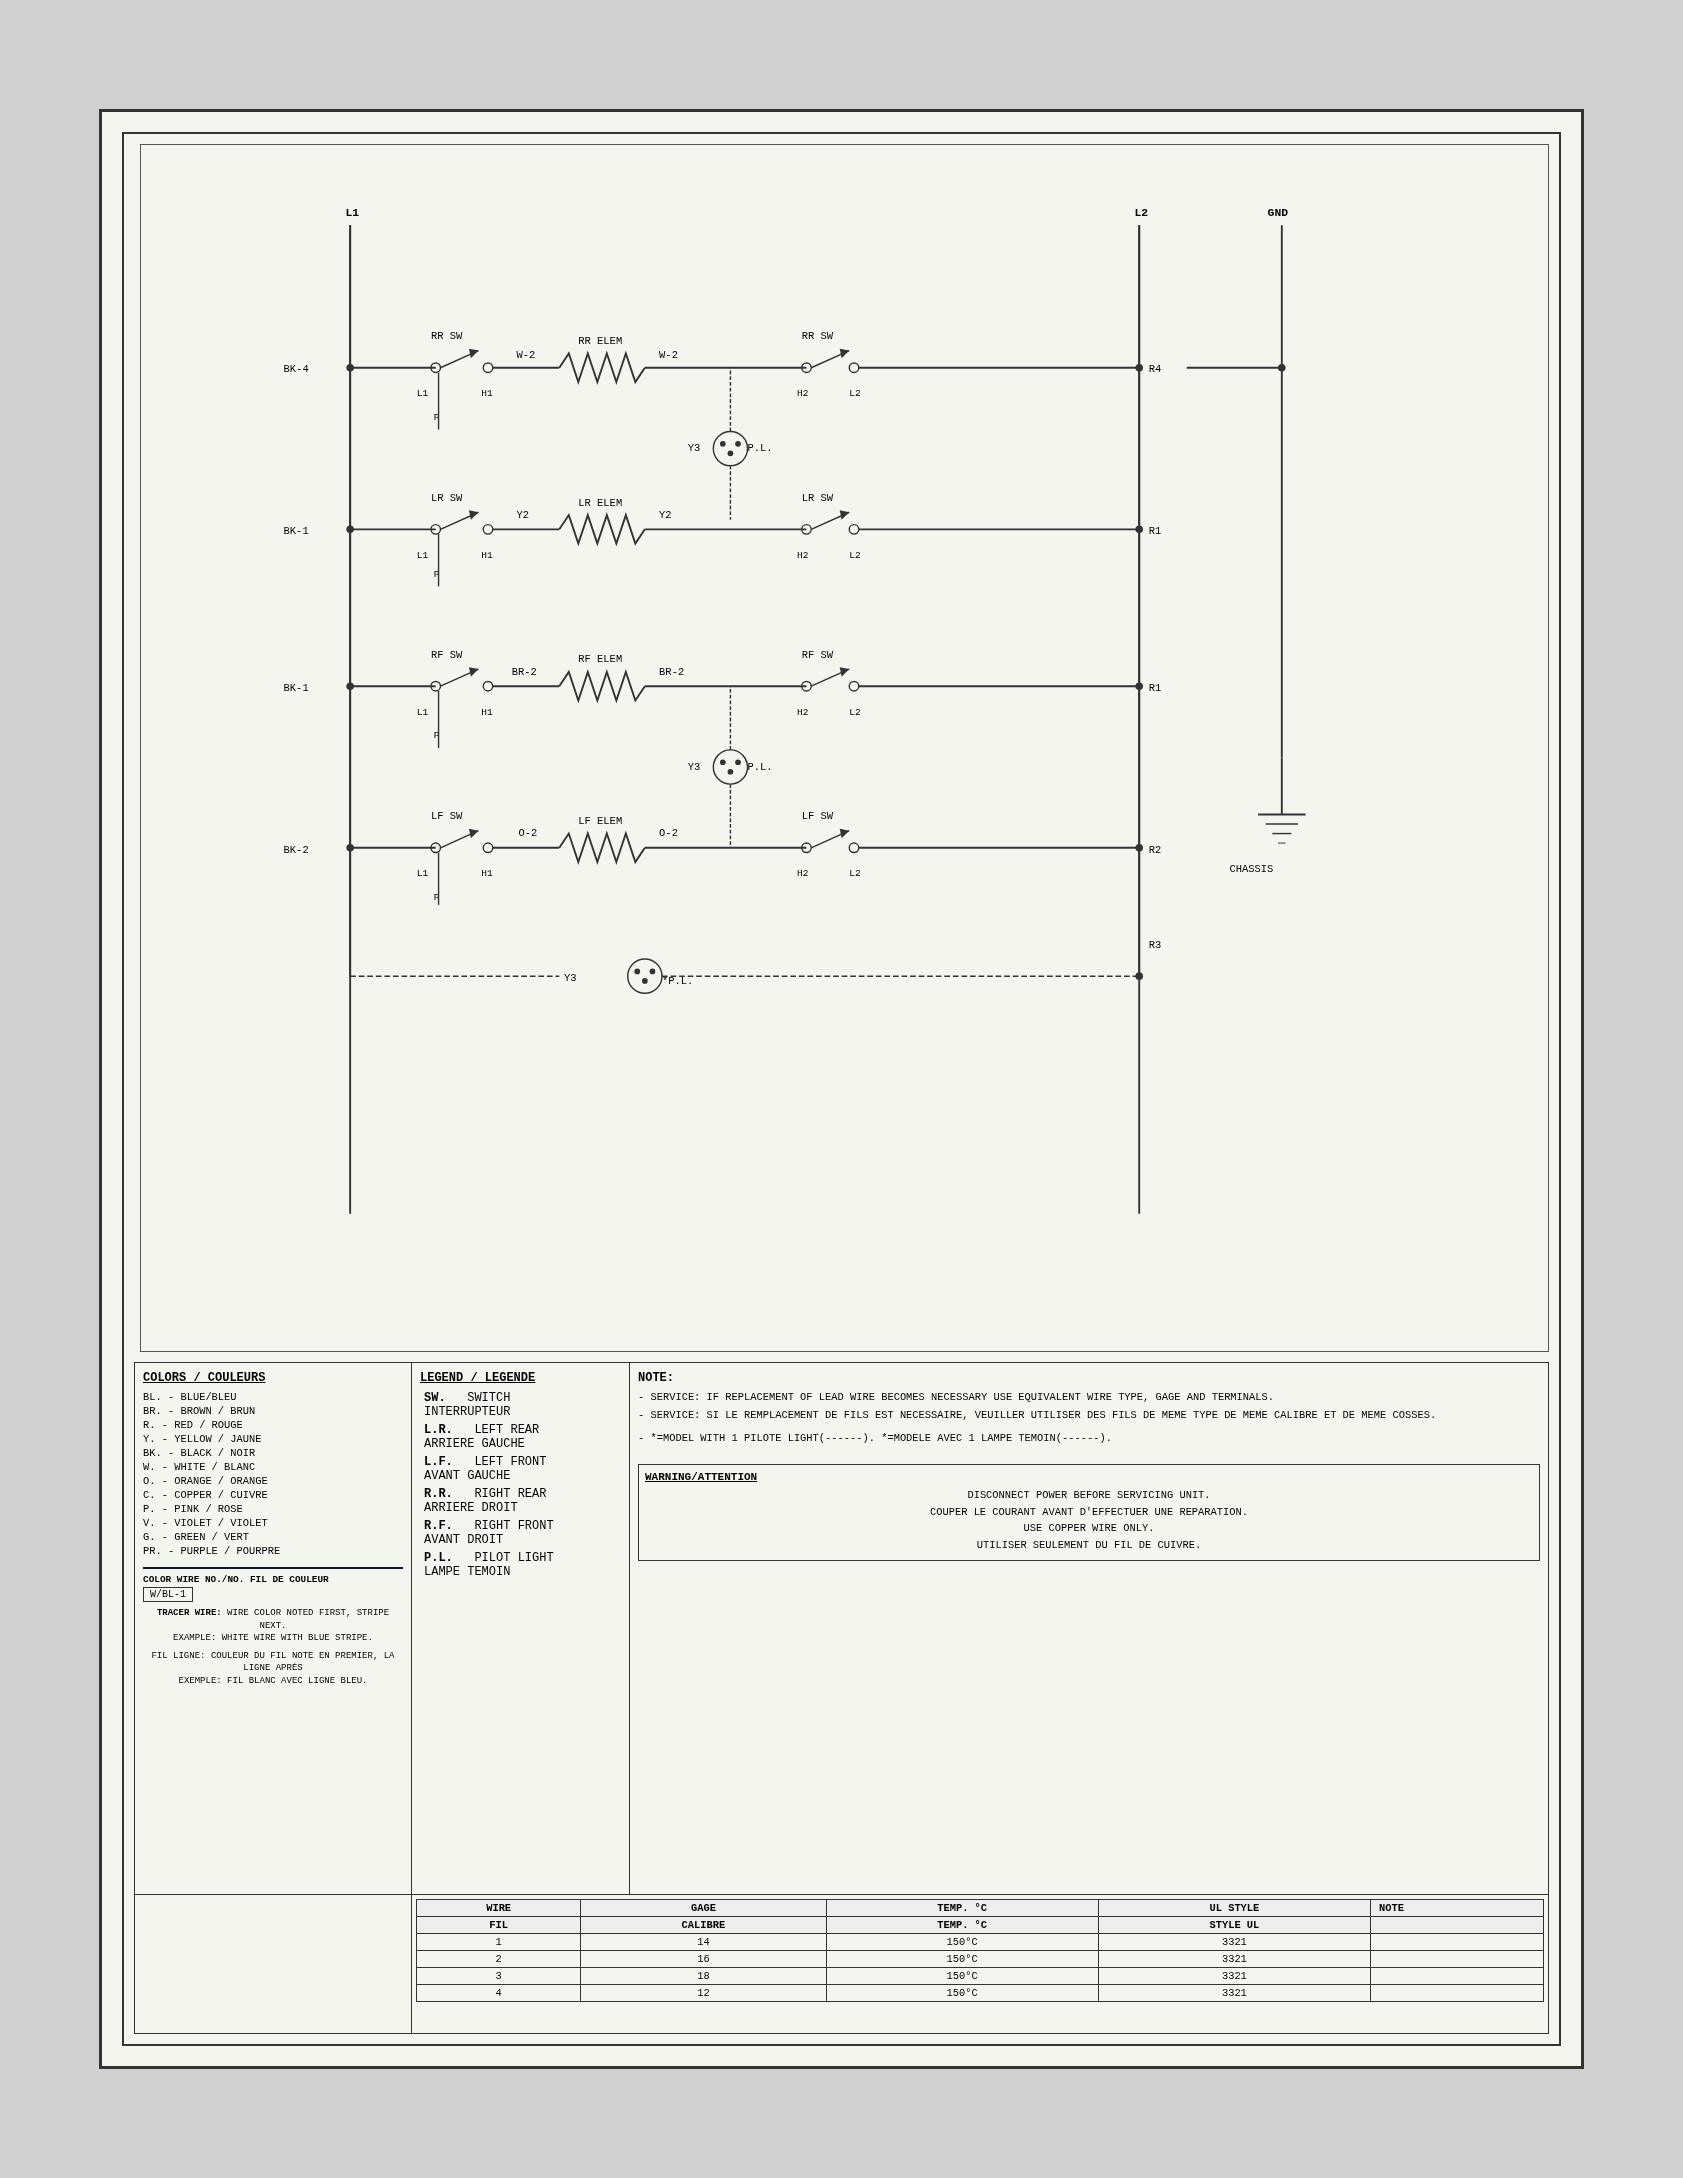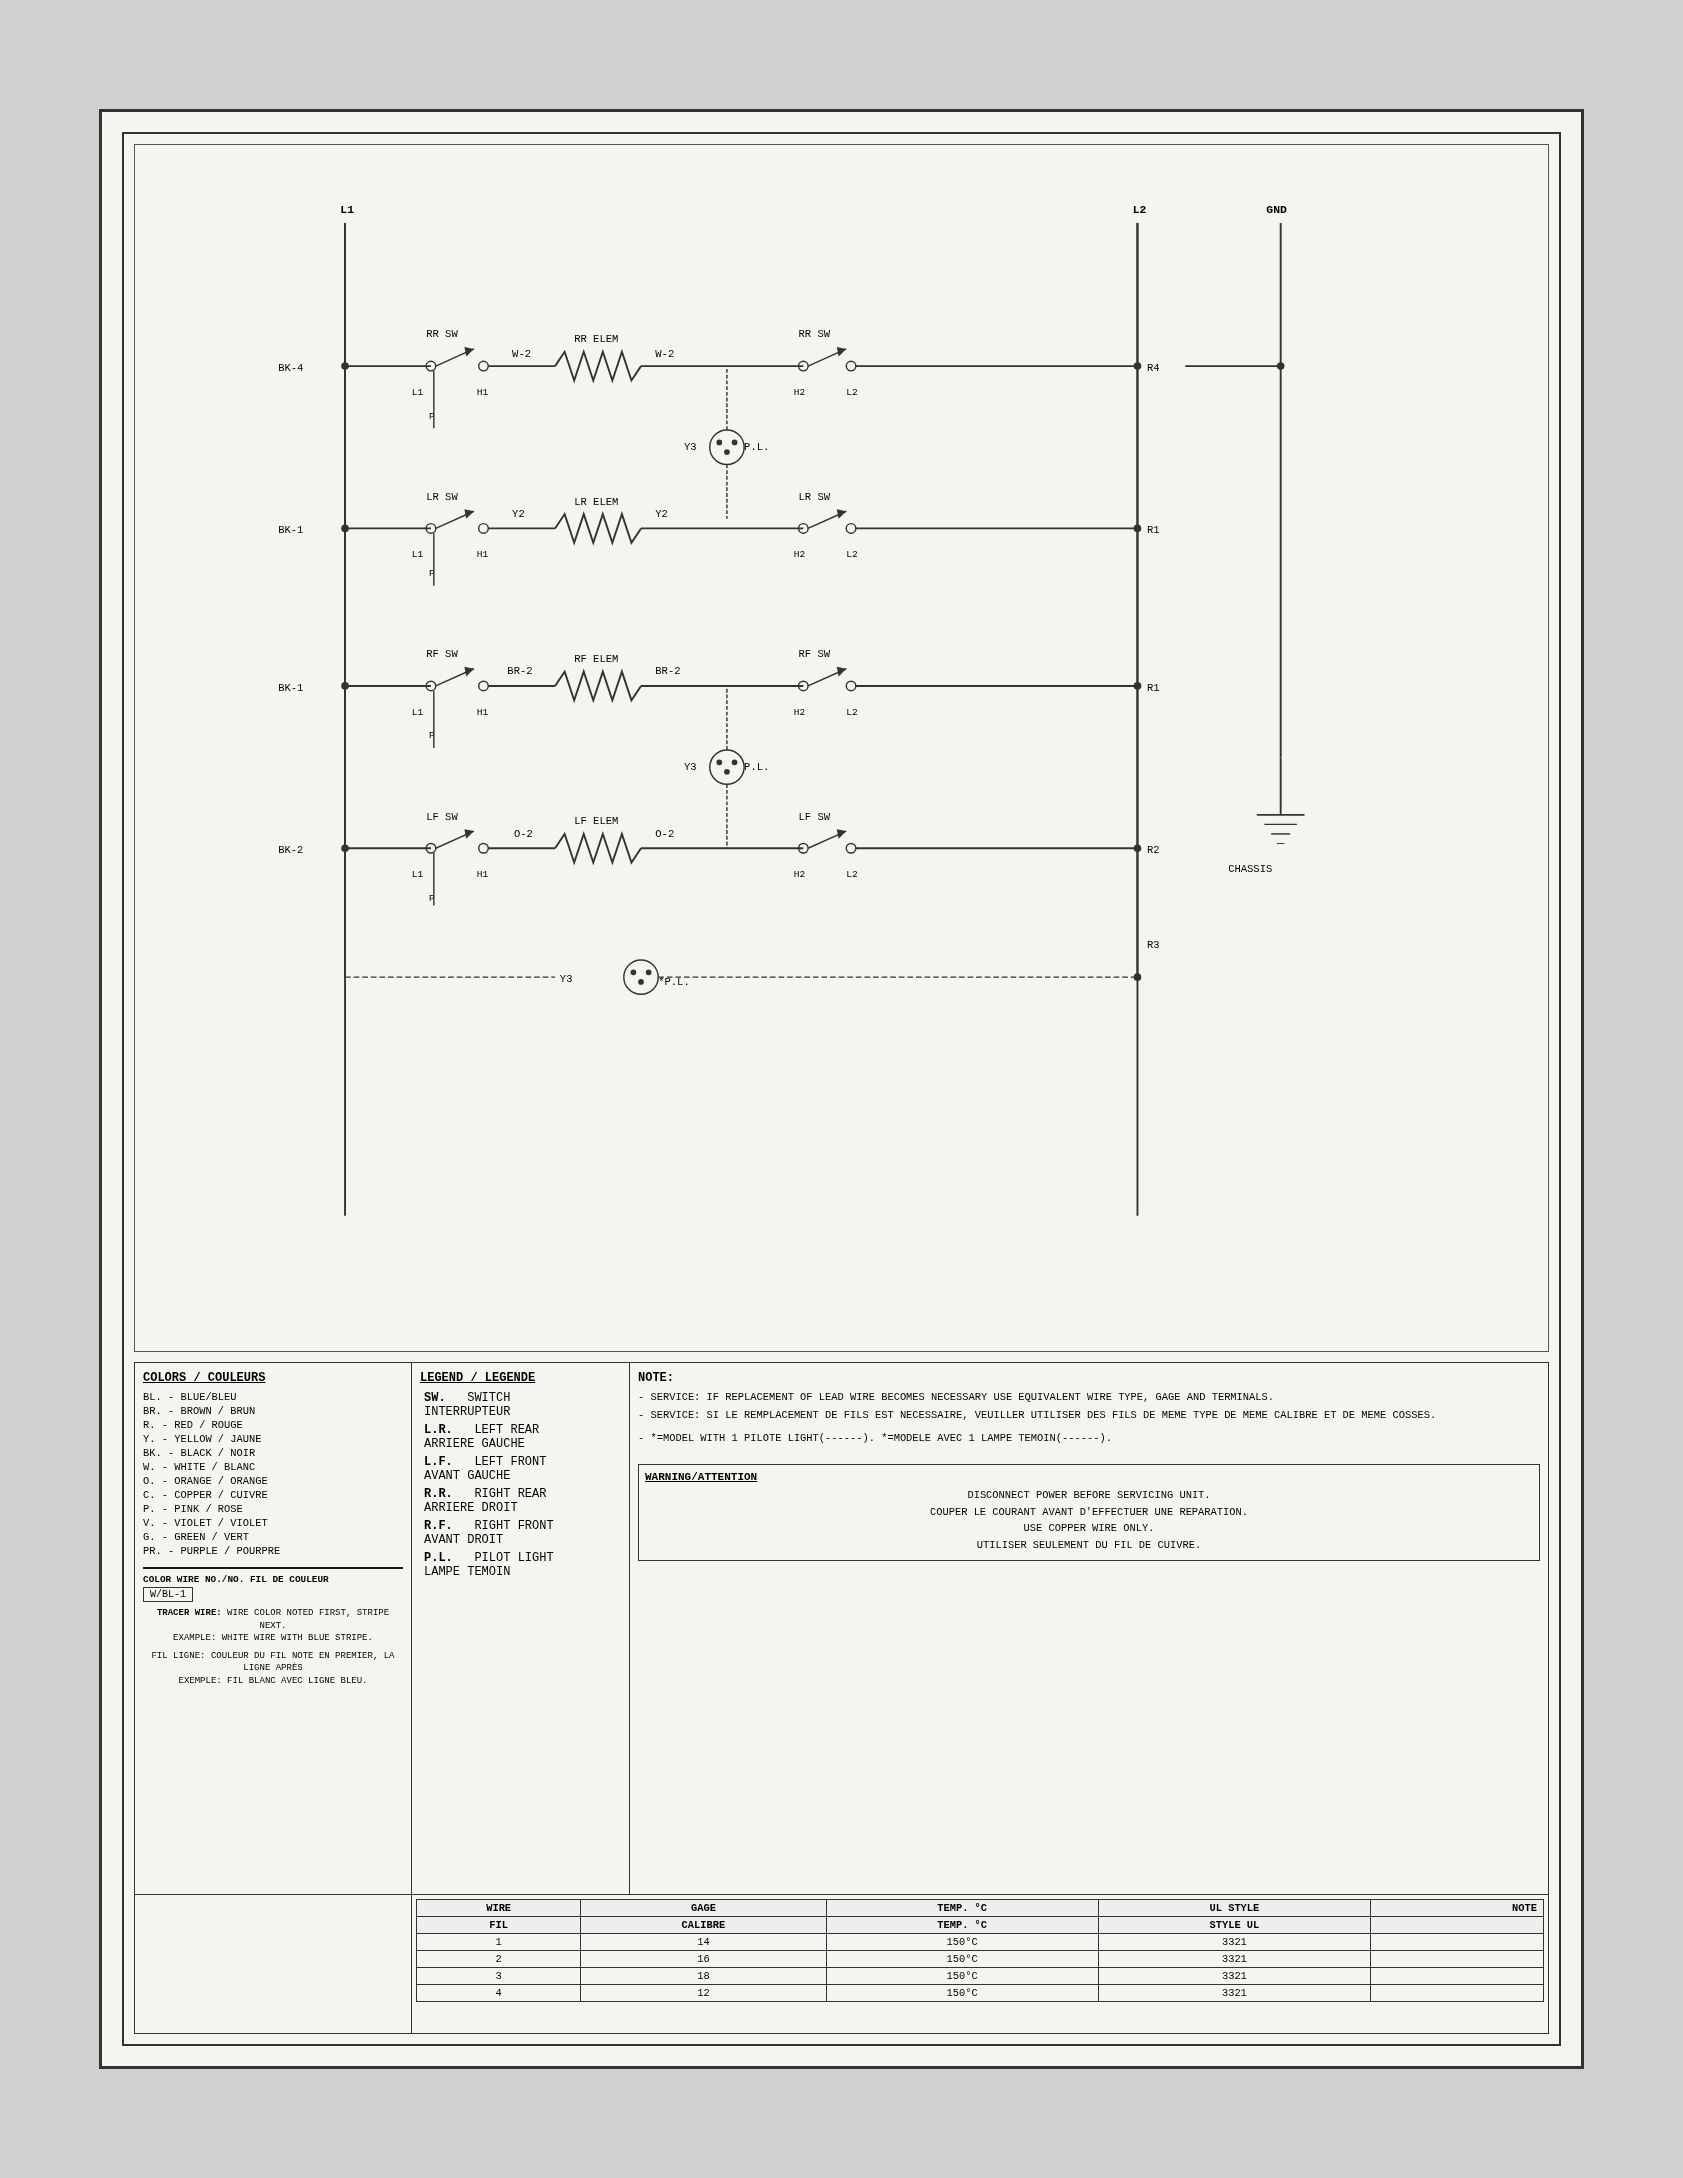--- a/index.html
+++ b/index.html
@@ -23,21 +23,21 @@
     .outer-border {
       width: 100%;
       height: 100%;
       border: 2px solid #333;
       position: relative;
     }
     
     .schematic-area {
       position: absolute;
       top: 10px;
-      left: 10px;
+      left: 16px;
       right: 10px;
       height: 1208px;
       border: 1px solid #555;
     }
     .schematic-svg {
       width: 100%;
       height: 100%;
     }
     
     .bottom-area {
@@ -477,21 +477,21 @@
           
         </div>
         <div style="flex:1; padding:4px;">
           <table class="wire-table">
             <thead>
               <tr>
                 <th>WIRE</th>
                 <th>GAGE</th>
                 <th>TEMP. °C</th>
                 <th>UL STYLE</th>
-                <th style="text-align:right; padding-left:8px;">NOTE</th>
+                <th style="text-align:left; padding-left:8px;">NOTE</th>
               </tr>
               <tr>
                 <th>FIL</th>
                 <th>CALIBRE</th>
                 <th>TEMP. °C</th>
                 <th>STYLE UL</th>
                 <th></th>
               </tr>
             </thead>
             <tbody>

